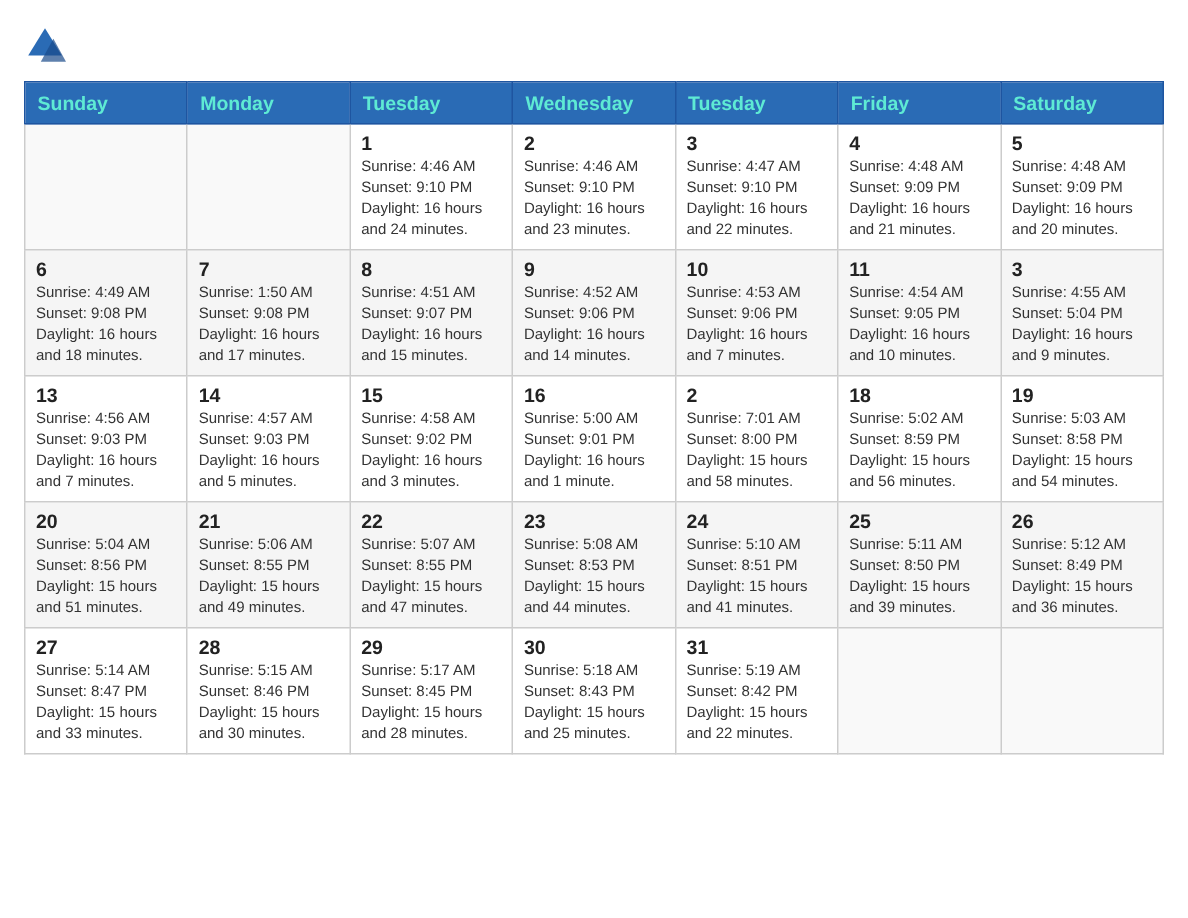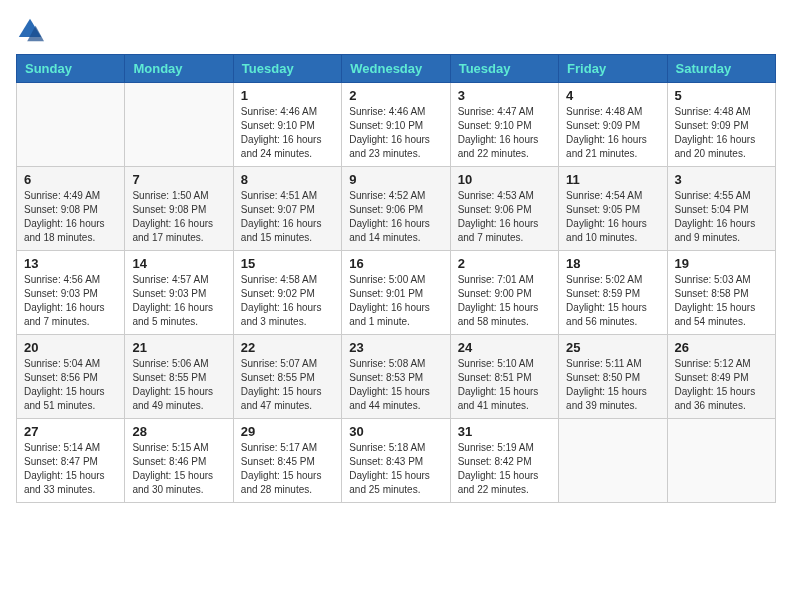--- a/index.html
+++ b/index.html
@@ -199,21 +199,21 @@
         <td>
           <div class="cell-day">15</div>
           <div class="cell-info"><span>Sunrise: 4:58 AM</span><br><span>Sunset: 9:02 PM</span><br><span>Daylight: 16 hours and 3 minutes.</span></div>
         </td>
         <td>
           <div class="cell-day">16</div>
           <div class="cell-info"><span>Sunrise: 5:00 AM</span><br><span>Sunset: 9:01 PM</span><br><span>Daylight: 16 hours and 1 minute.</span></div>
         </td>
         <td>
           <div class="cell-day">2</div>
-          <div class="cell-info"><span>Sunrise: 7:01 AM</span><br><span>Sunset: 9:00 PM</span><br><span>Daylight: 15 hours and 58 minutes.</span></div>
+          <div class="cell-info"><span>Sunrise: 7:01 AM</span><br><span>Sunset: 8:00 PM</span><br><span>Daylight: 15 hours and 58 minutes.</span></div>
         </td>
         <td>
           <div class="cell-day">18</div>
           <div class="cell-info"><span>Sunrise: 5:02 AM</span><br><span>Sunset: 8:59 PM</span><br><span>Daylight: 15 hours and 56 minutes.</span></div>
         </td>
         <td>
           <div class="cell-day">19</div>
           <div class="cell-info"><span>Sunrise: 5:03 AM</span><br><span>Sunset: 8:58 PM</span><br><span>Daylight: 15 hours and 54 minutes.</span></div>
         </td>
       </tr>

